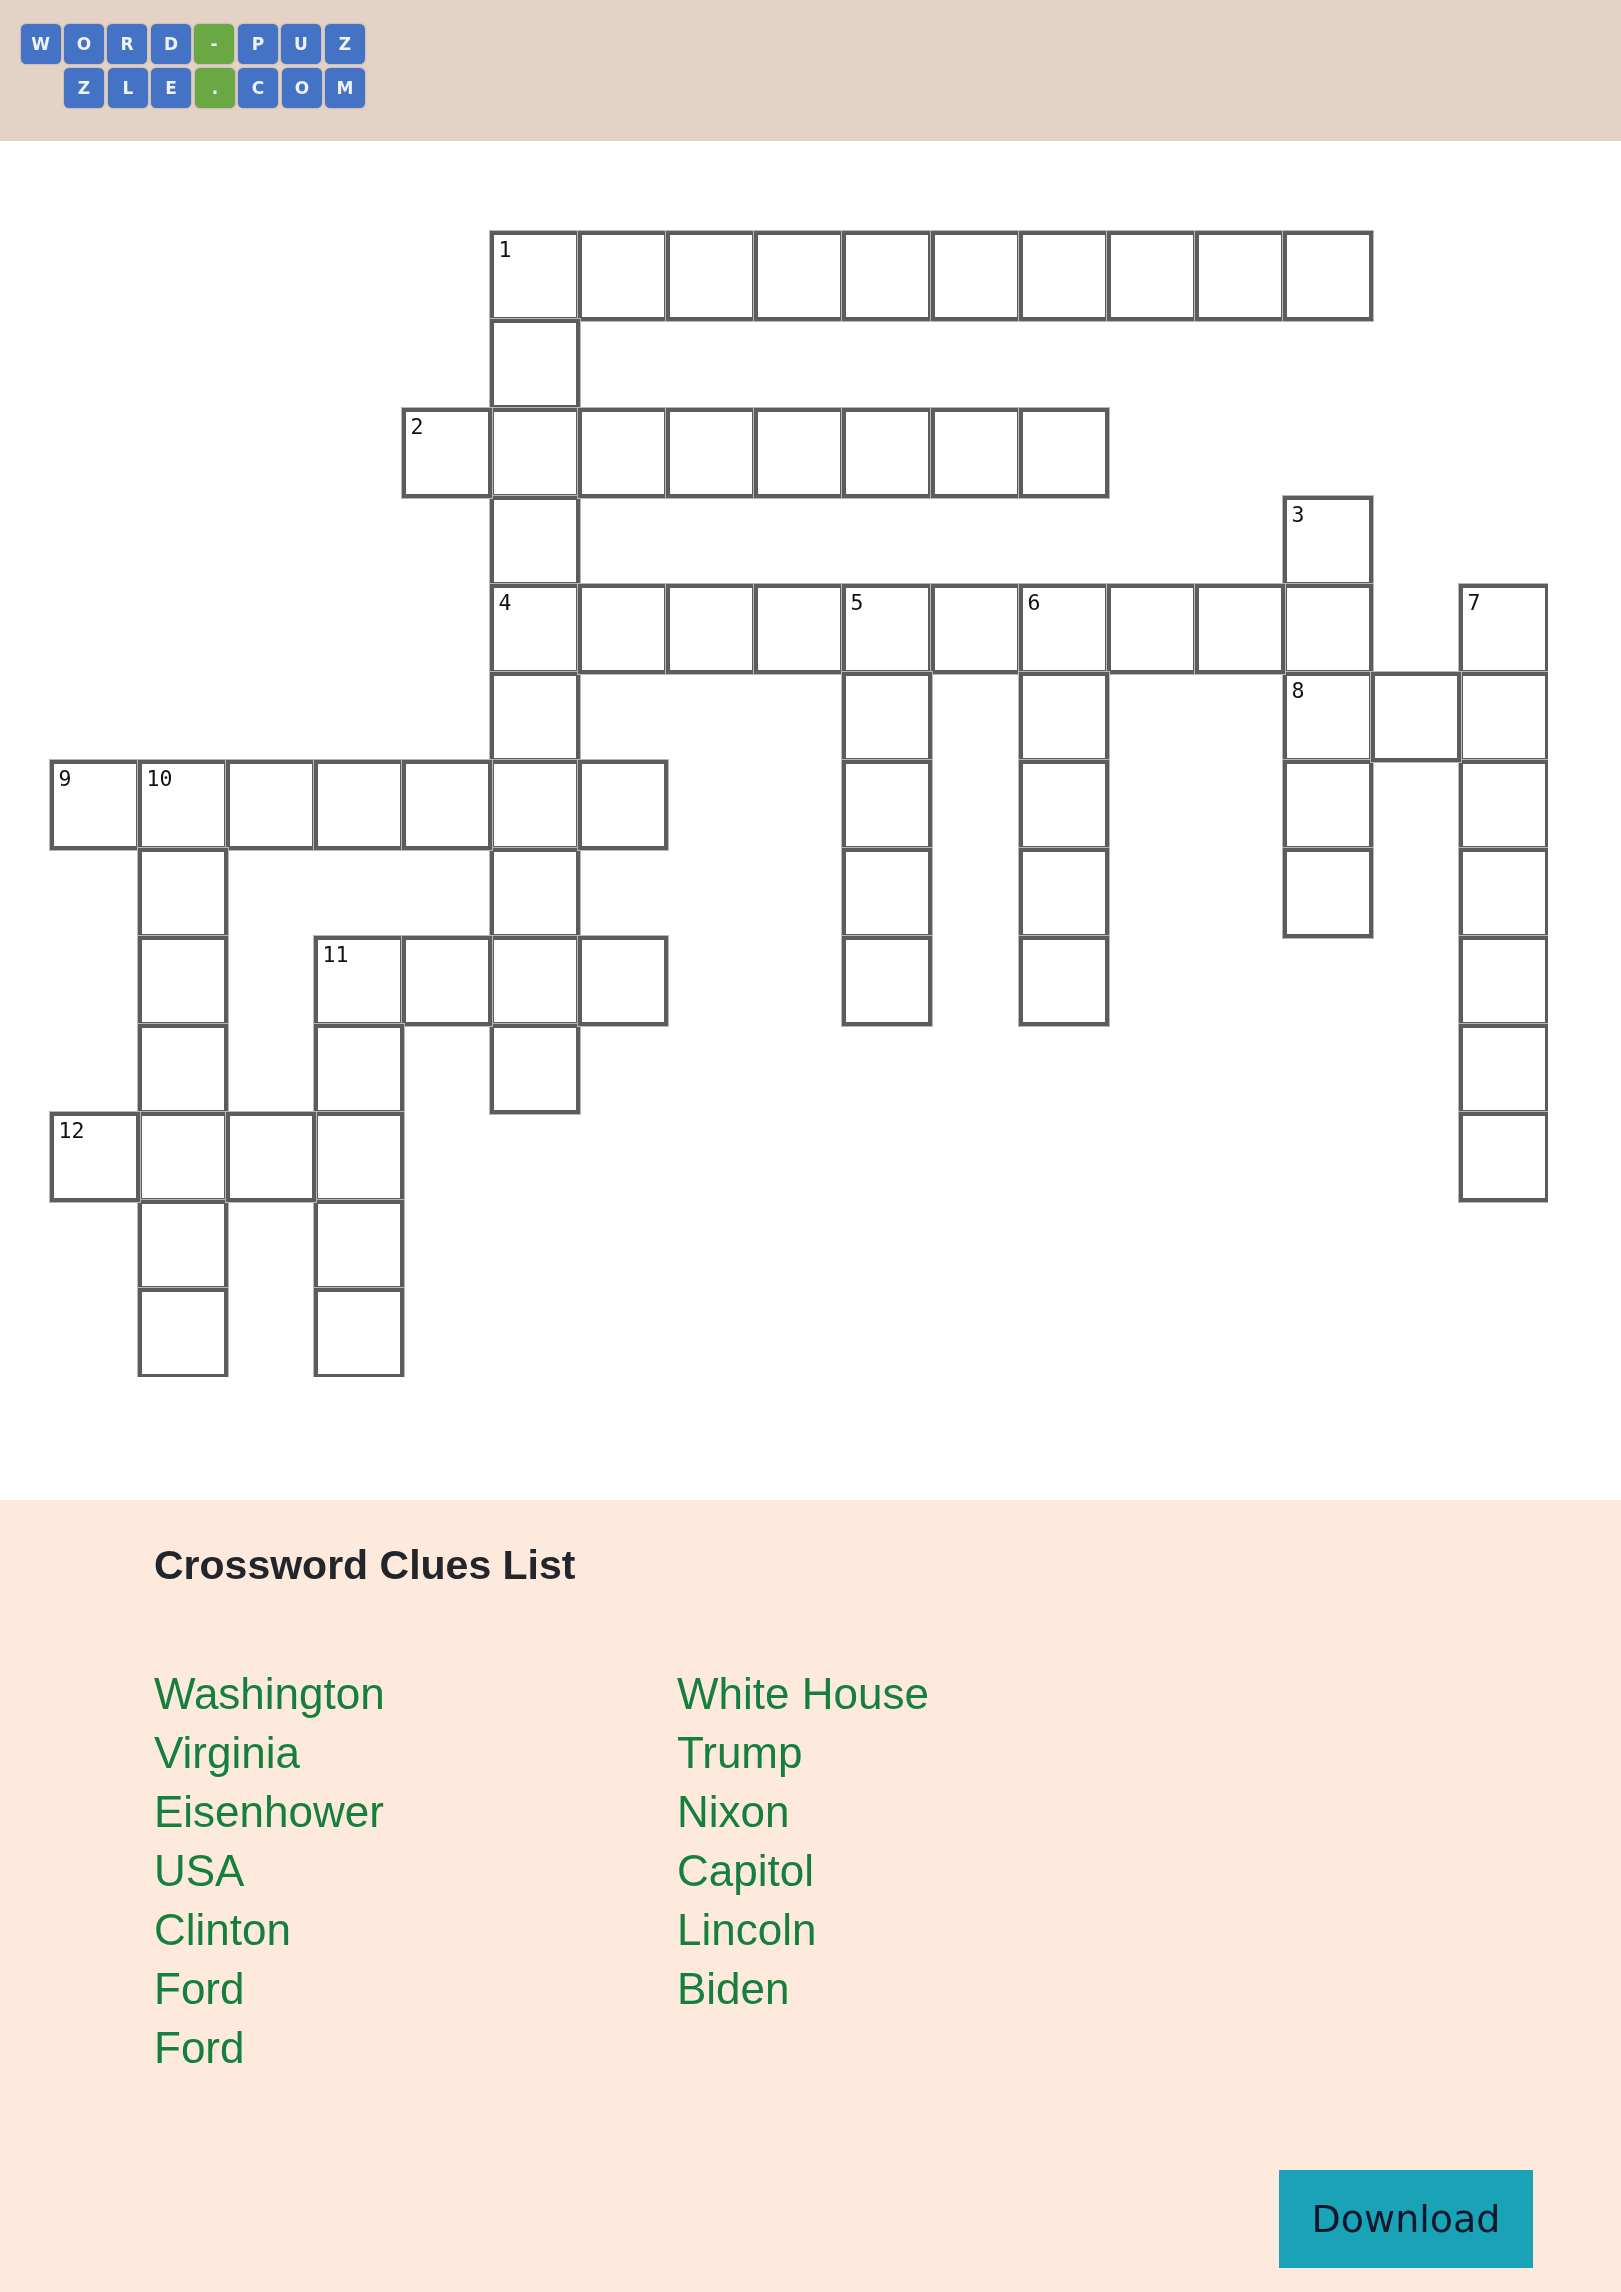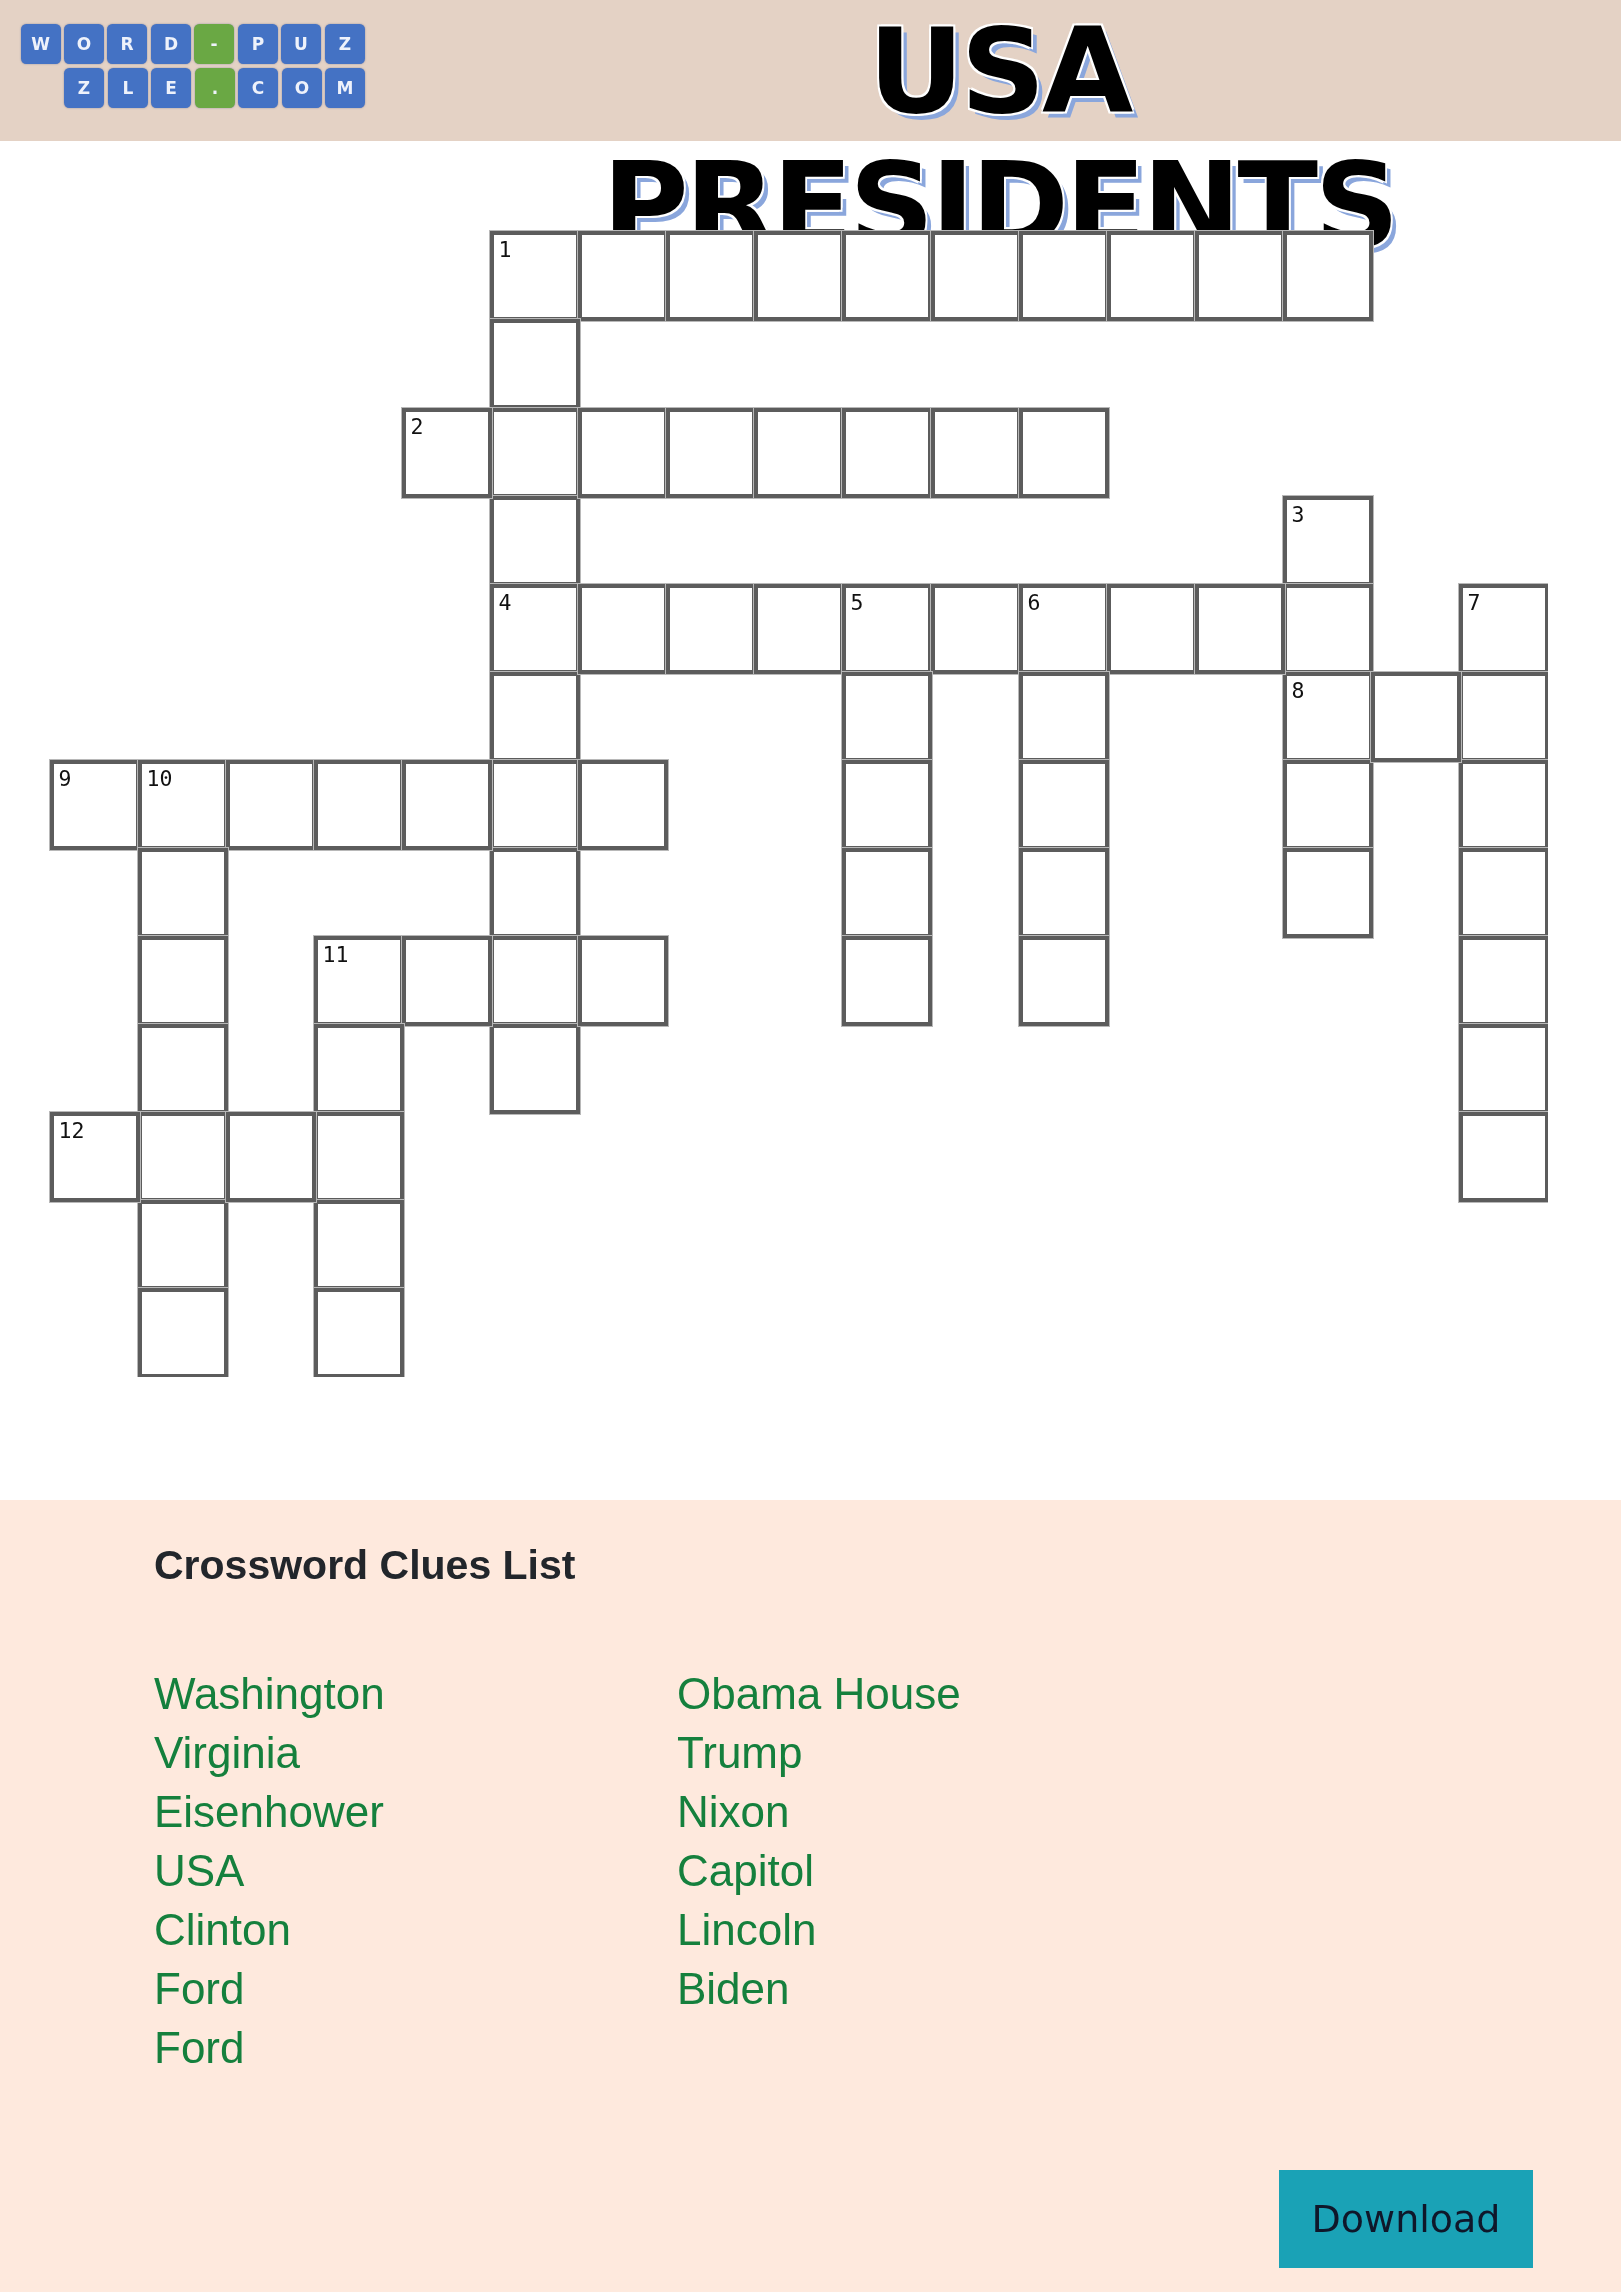--- a/index.html
+++ b/index.html
@@ -43,21 +43,20 @@
       <div class="tile" style="left: 281px; top: 24px;">U</div>
       <div class="tile" style="left: 325px; top: 24px;">Z</div>
       <div class="tile" style="left: 64px; top: 68px;">Z</div>
       <div class="tile" style="left: 108px; top: 68px;">L</div>
       <div class="tile" style="left: 151px; top: 68px;">E</div>
       <div class="tile green" style="left: 195px; top: 68px;">.</div>
       <div class="tile" style="left: 238px; top: 68px;">C</div>
       <div class="tile" style="left: 282px; top: 68px;">O</div>
       <div class="tile" style="left: 325px; top: 68px;">M</div>
     </div>
-  <div class="title">USA PRESIDENTS</div>
 </div>
 
 <div class="grid-area" id="grid">
     <div class="cell" style="left: 490px; top: 90px;">
       <span class="num">1</span>
     </div>
     <div class="cell" style="left: 578px; top: 90px;"></div>
     <div class="cell" style="left: 666px; top: 90px;"></div>
     <div class="cell" style="left: 754px; top: 90px;"></div>
     <div class="cell" style="left: 842px; top: 90px;"></div>
@@ -161,21 +160,21 @@
 <div class="clue-col" style="left:154px;">
   <div class="clue">Washington</div>
   <div class="clue">Virginia</div>
   <div class="clue">Eisenhower</div>
   <div class="clue">USA</div>
   <div class="clue">Clinton</div>
   <div class="clue">Ford</div>
   <div class="clue">Ford</div>
 </div>
 <div class="clue-col" style="left:677px;">
-  <div class="clue">Obama House</div>
+  <div class="clue">White House</div>
   <div class="clue">Trump</div>
   <div class="clue">Nixon</div>
   <div class="clue">Capitol</div>
   <div class="clue">Lincoln</div>
   <div class="clue">Biden</div>
 </div>
 
 <button class="download">Download</button>
 
 

